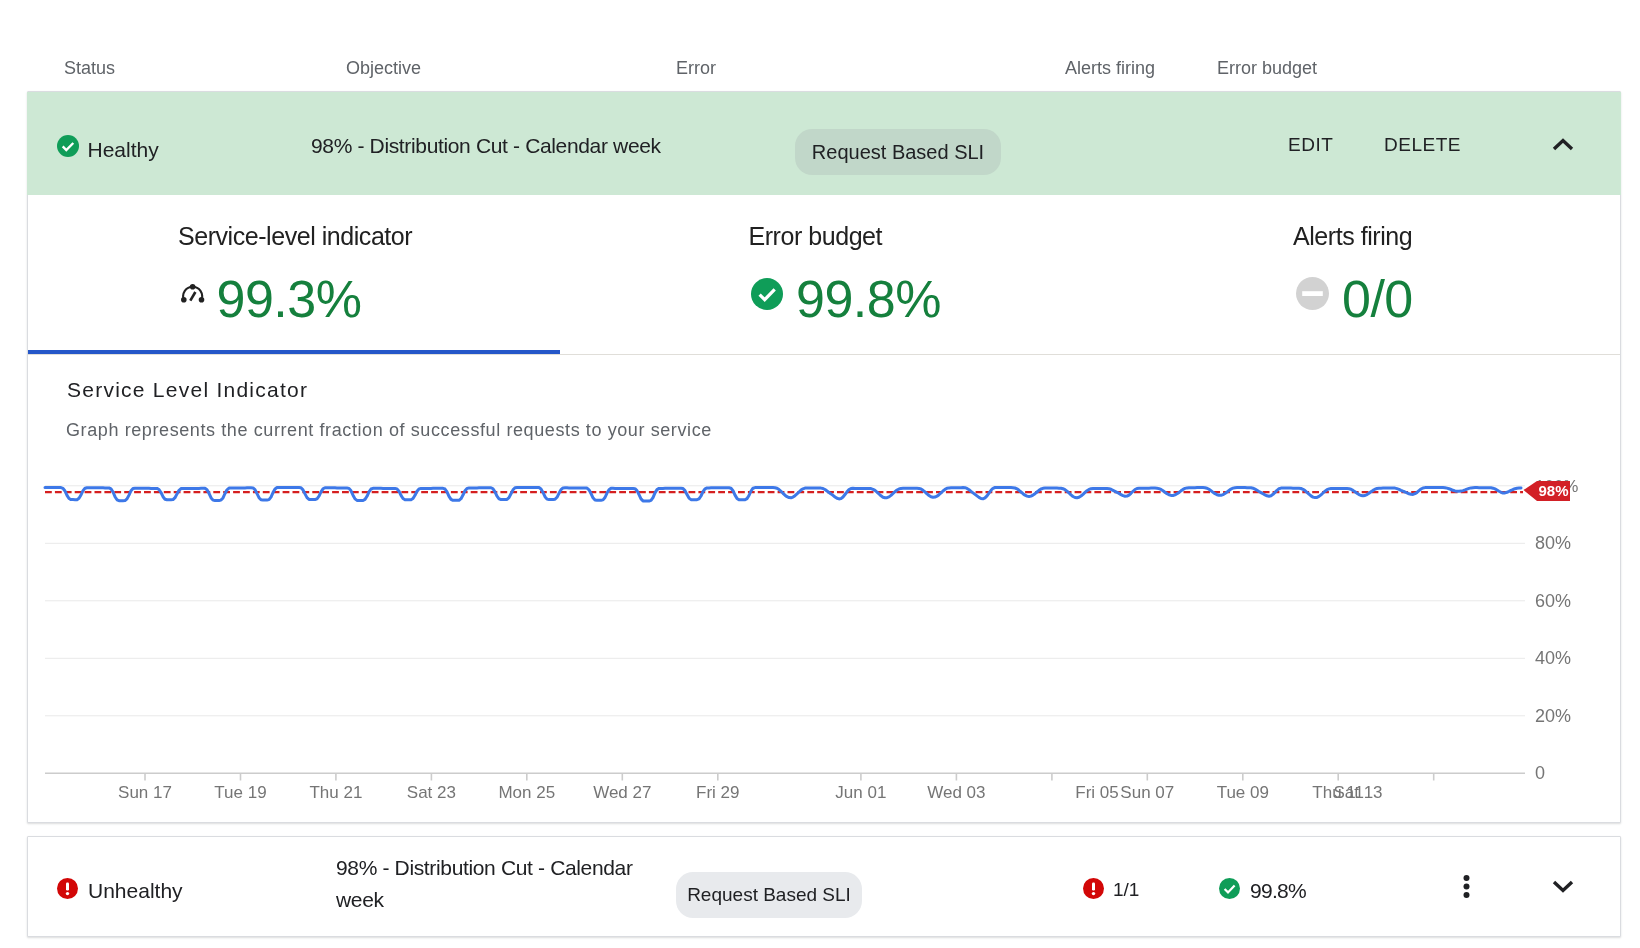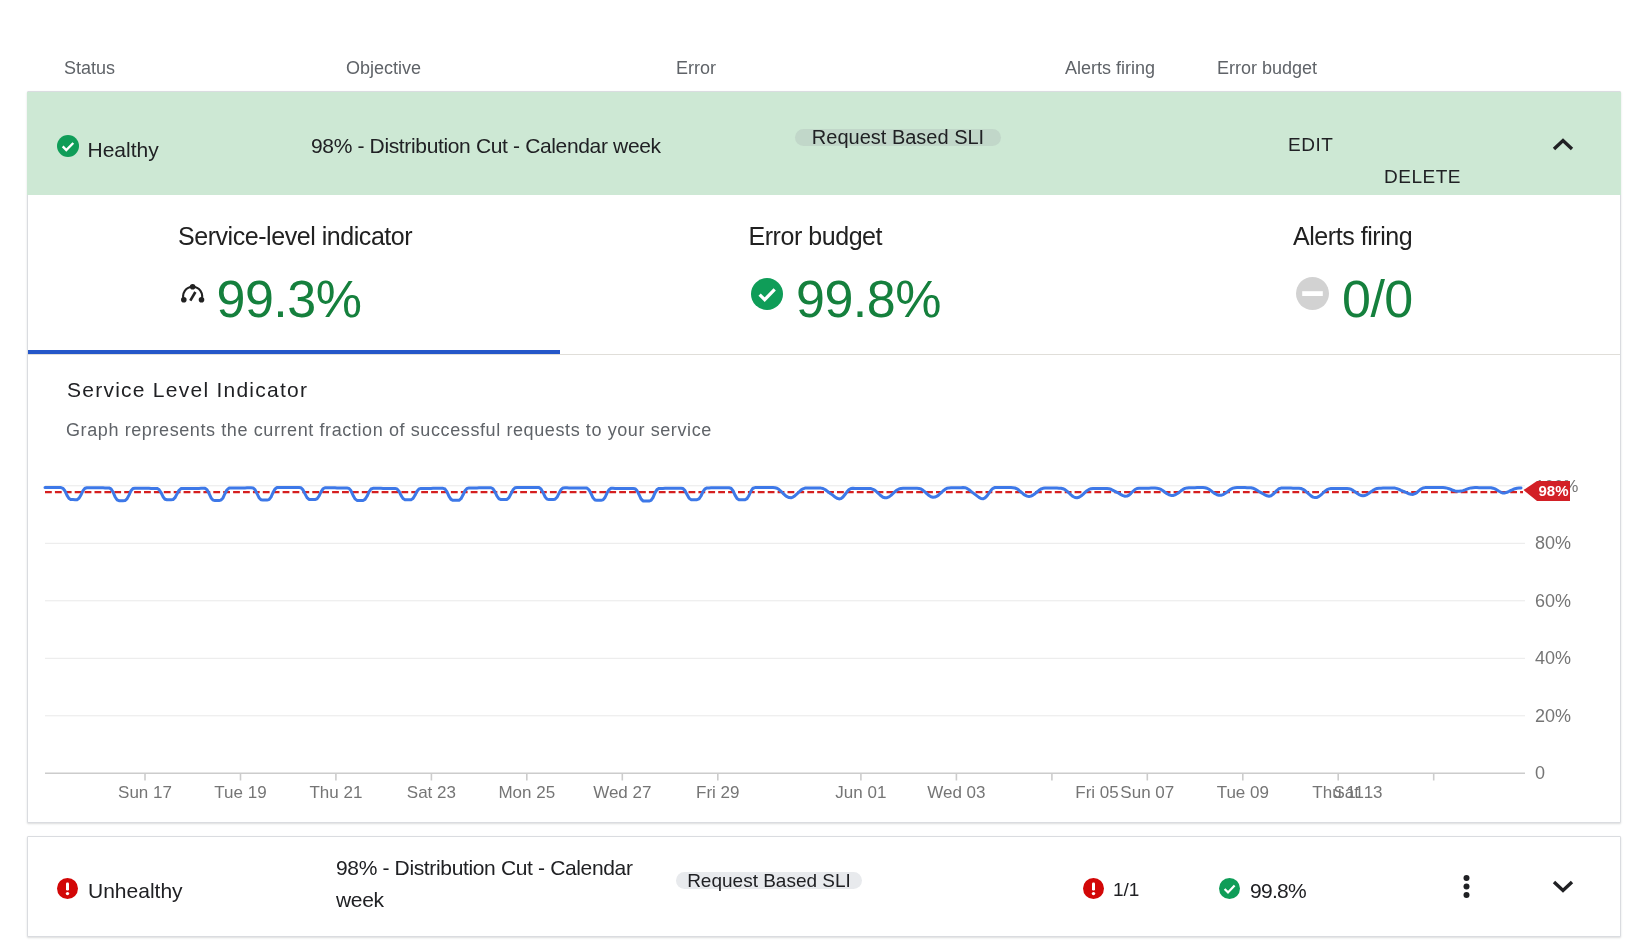--- a/index.html
+++ b/index.html
@@ -1,20 +1,20 @@
 <!DOCTYPE html>
 <html><head>
 <meta charset="utf-8">
 <style>
   html,body{margin:0;padding:0;}
   body{width:1640px;height:948px;background:#ffffff;font-family:"Liberation Sans",sans-serif;position:relative;overflow:hidden;}
   .abs{position:absolute;}
   .colhdr{position:absolute;font-size:18px;color:#5f6368;margin-left:10px;}
   .card{position:absolute;left:27px;width:1594px;box-sizing:border-box;background:#fff;border:1px solid #dadce0;border-radius:1px;box-shadow:0 1px 2px rgba(60,64,67,0.18);}
-  .chip{position:absolute;height:17px;border-radius:17px;font-size:20px;color:#202124;display:flex;align-items:center;justify-content:center;}
+  .chip{position:absolute;height:46px;border-radius:17px;font-size:20px;color:#202124;display:flex;align-items:center;justify-content:center;}
   .btn{position:absolute;font-size:19px;font-weight:400;color:#202124;letter-spacing:0.5px;}
   .stat-title{position:absolute;font-size:25px;color:#212121;letter-spacing:-0.45px;}
   .stat-value{position:absolute;font-size:52px;color:#15803d;letter-spacing:-0.5px;}
   .axlab{position:absolute;font-size:17px;color:#757575;}
 </style>
 </head>
 <body>
 
 <div class="colhdr" style="left:54px;top:58px;">Status</div>
 <div class="colhdr" style="left:336px;top:58px;">Objective</div>
@@ -30,21 +30,21 @@
     <circle cx="11" cy="11" r="11" fill="#0f9d58"></circle>
     <path d="M5.7 11.4 L9.3 15 L16.3 8" stroke="#ffffff" stroke-width="2.4" fill="none"></path>
   </svg>
   <div class="abs" style="left:59.5px;top:46px;font-size:21px;color:#202124;">Healthy</div>
 
   <div class="abs" style="left:283px;top:42px;font-size:21px;letter-spacing:-0.35px;color:#202124;">98% - Distribution Cut - Calendar week</div>
 
   <div class="chip" style="left:767px;top:37px;width:206px;background:#c1d7c9;">Request Based SLI</div>
 
   <div class="btn" style="left:1260px;top:42px;">EDIT</div>
-  <div class="btn" style="left:1356px;top:42px;margin-top:32px;">DELETE</div>
+  <div class="btn" style="left:1356px;top:42px;">DELETE</div>
 
   <svg class="abs" style="left:1524px;top:46px;" width="22" height="13" viewBox="0 0 22 13">
     <path d="M2 11 L11 2.5 L20 11" stroke="#202124" stroke-width="3.4" fill="none"></path>
   </svg>
 
   <div class="stat-title" style="left:150px;top:130px;">Service-level indicator</div>
   <div class="stat-title" style="left:720.5px;top:130px;">Error budget</div>
   <div class="stat-title" style="left:1265px;top:130px;">Alerts firing</div>
 
   <svg class="abs" style="left:152.5px;top:191.5px;" width="24" height="19" viewBox="0 0 24 19">

